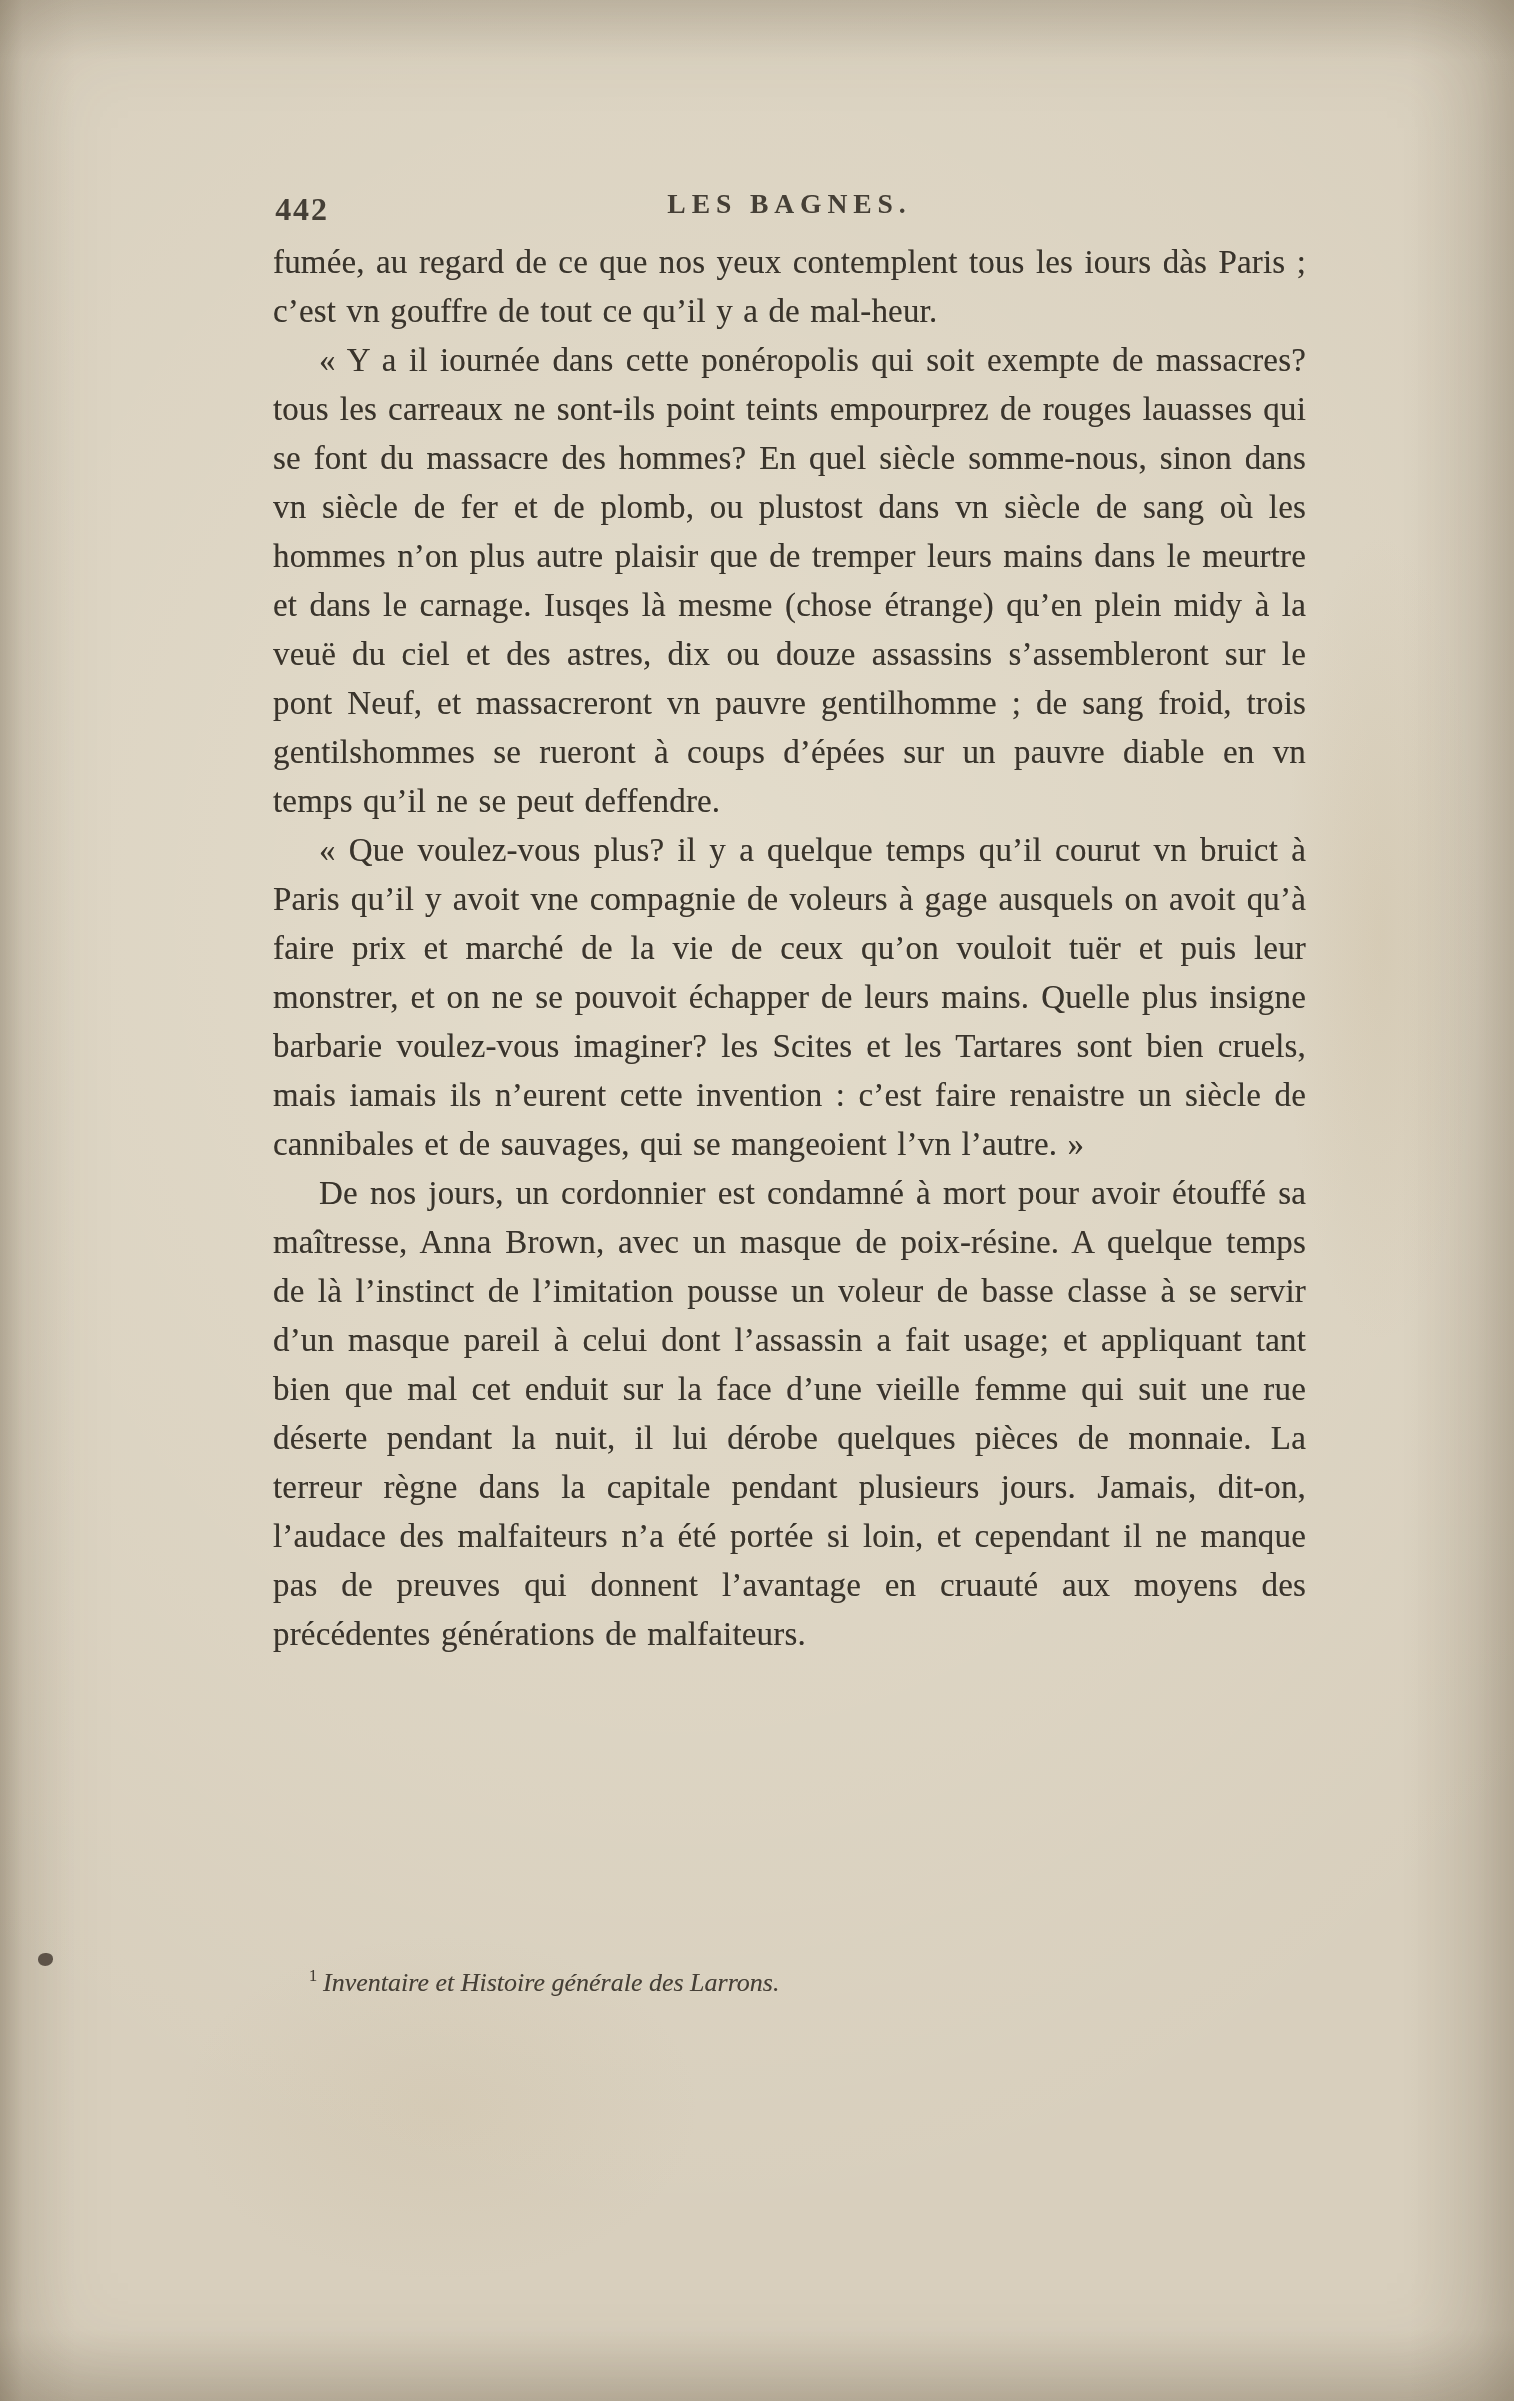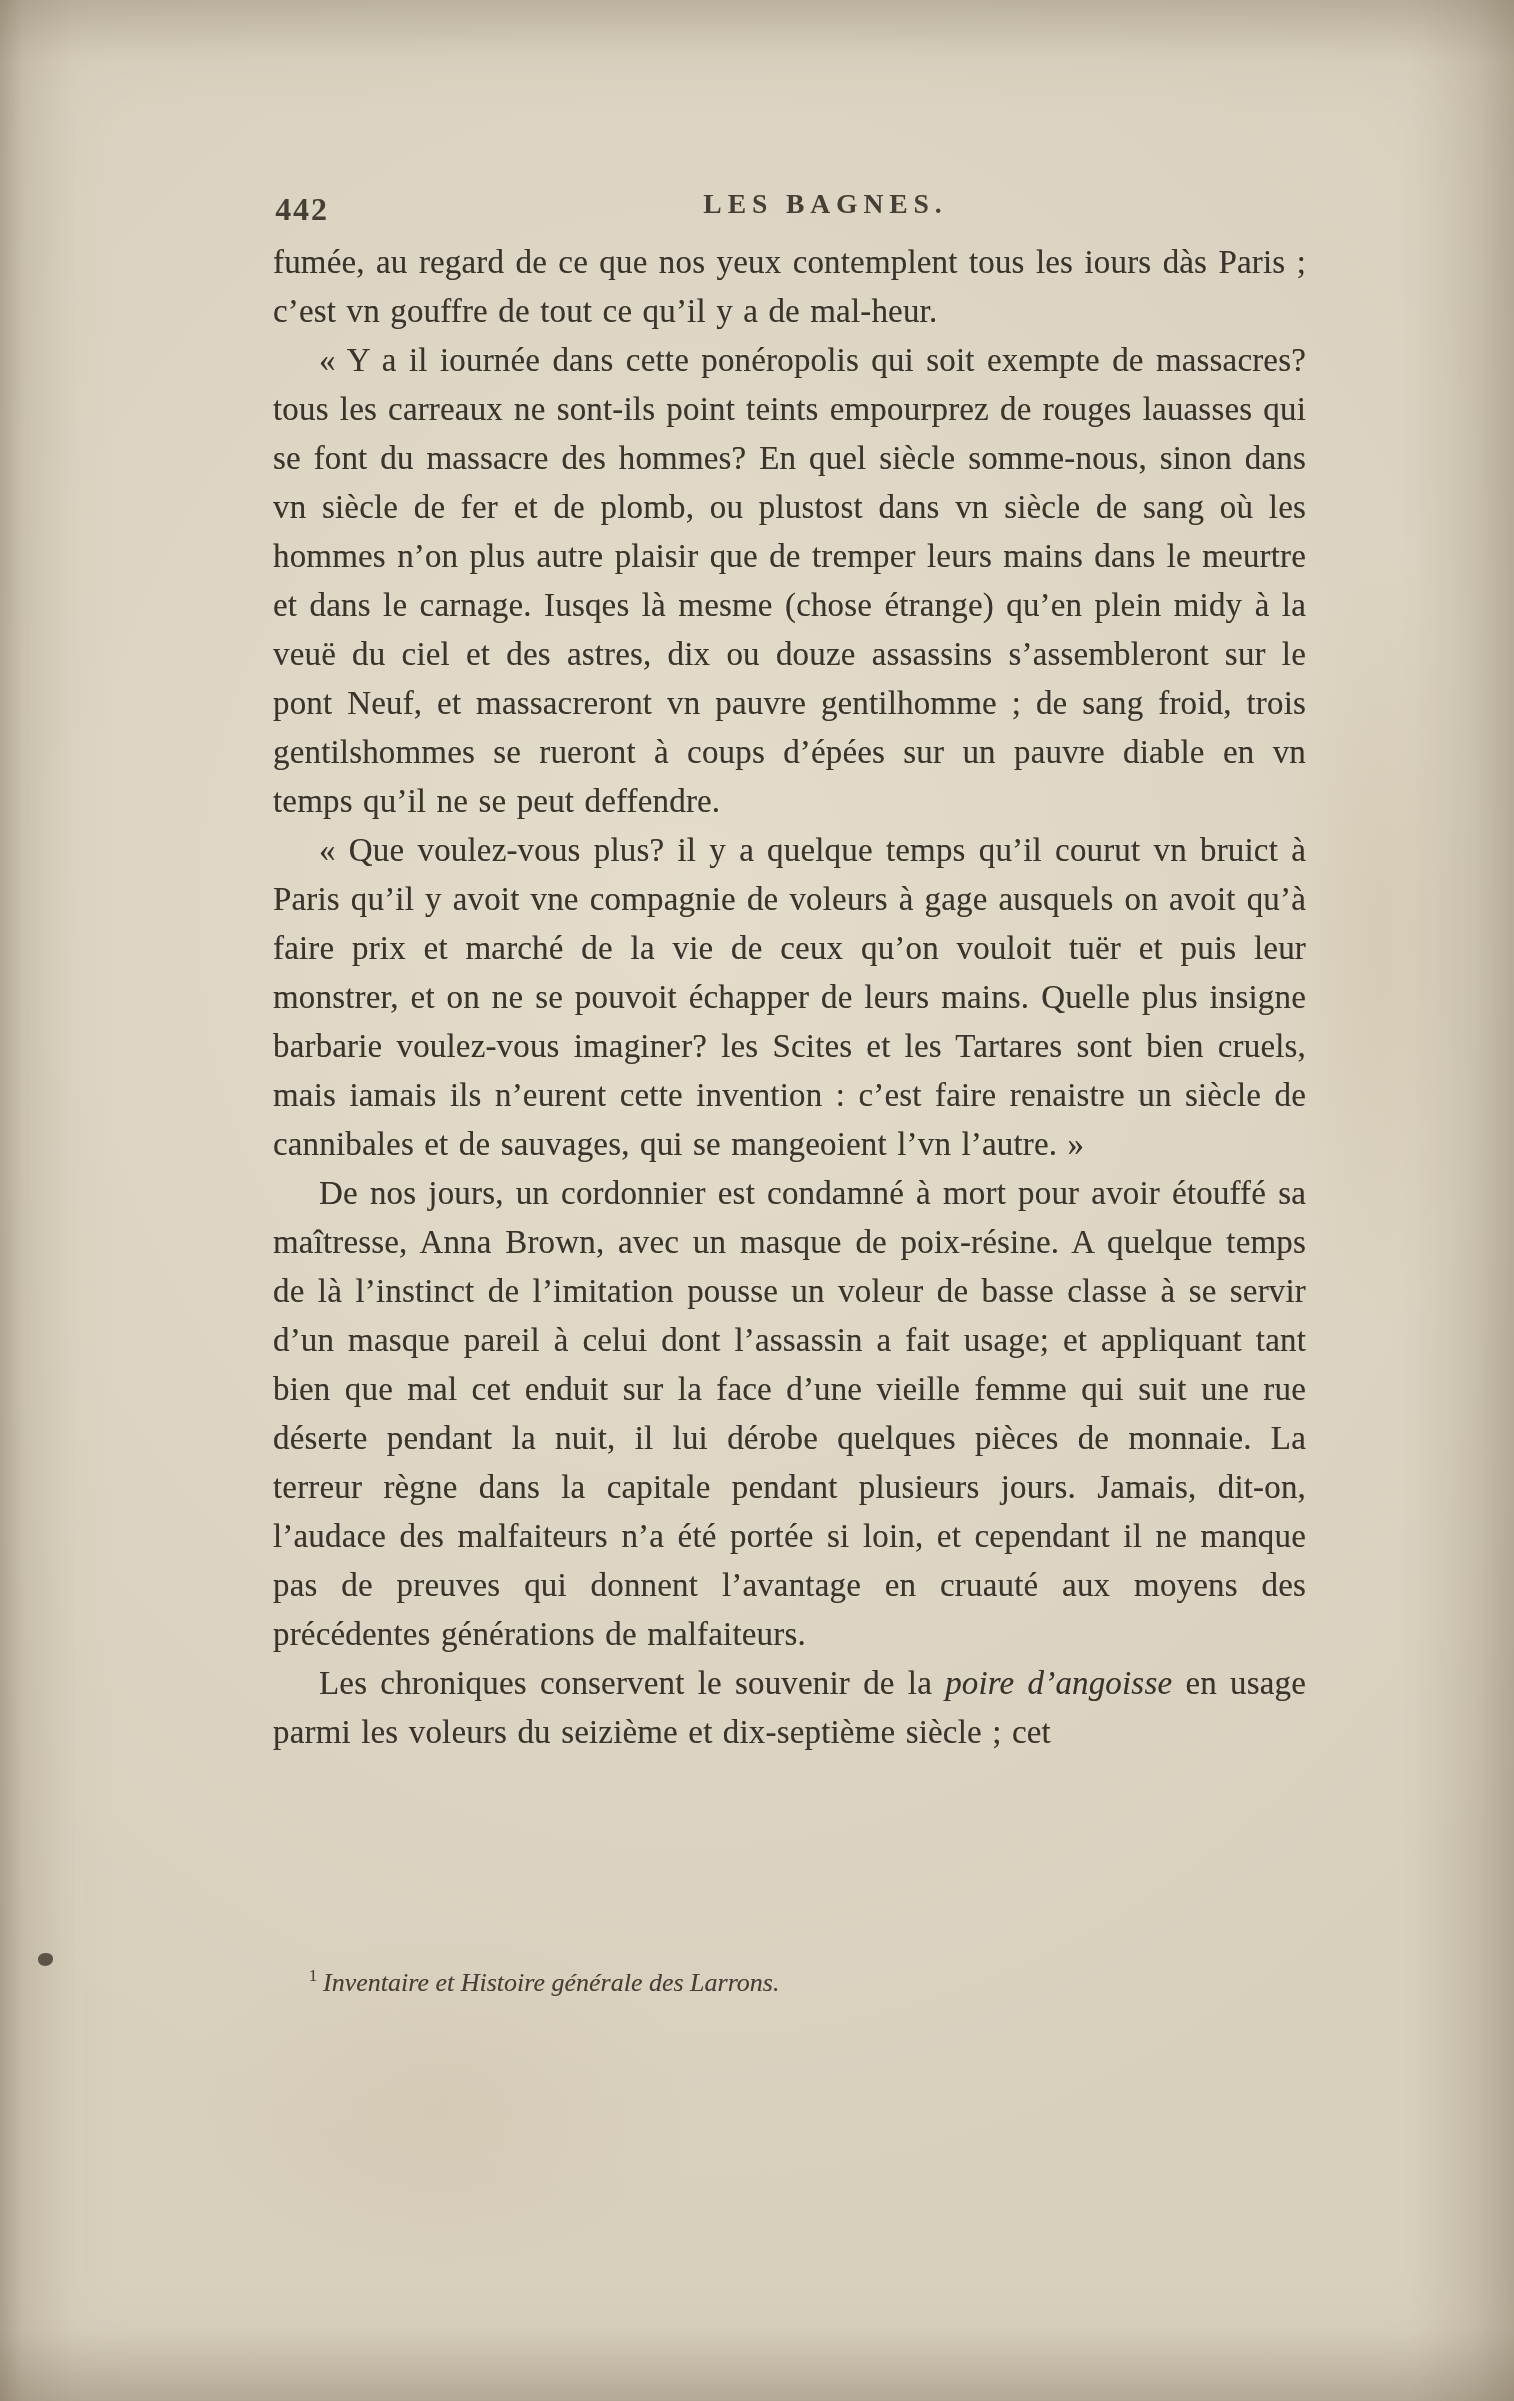--- a/index.html
+++ b/index.html
@@ -70,21 +70,20 @@
   }
   .running-title {
     position: absolute;
     left: 50%;
     transform: translateX(-50%);
     top: 1.2px;
     font-size: 27.6px;
     letter-spacing: 5.9px;
     font-weight: bold;
     white-space: nowrap;
-    margin-left: 36px;
   }
   .text-block {
     position: absolute;
     top: 238px;
     left: 273px;
     right: 209px;
     color: #39342c;
     font-size: 33px;
     line-height: 49px;
     text-align: justify;
@@ -128,20 +127,19 @@
   <header class="page-header">
     <span class="page-number">442</span>
     <span class="running-title">LES BAGNES.</span>
   </header>
 
   <main class="text-block">
     <p class="para no-indent">fumée, au regard de ce que nos yeux contemplent tous les iours dàs Paris ; c’est vn gouffre de tout ce qu’il y a de mal-heur.</p>
     <p class="para">« Y a il iournée dans cette ponéropolis qui soit exempte de massacres? tous les carreaux ne sont-ils point teints empourprez de rouges lauasses qui se font du massacre des hommes? En quel siècle somme-nous, sinon dans vn siècle de fer et de plomb, ou plustost dans vn siècle de sang où les hommes n’on plus autre plaisir que de tremper leurs mains dans le meurtre et dans le carnage. Iusqes là mesme (chose étrange) qu’en plein midy à la veuë du ciel et des astres, dix ou douze assassins s’assembleront sur le pont Neuf, et massacreront vn pauvre gentilhomme ; de sang froid, trois gentilshommes se rueront à coups d’épées sur un pauvre diable en vn temps qu’il ne se peut deffendre.</p>
     <p class="para">« Que voulez-vous plus? il y a quelque temps qu’il courut vn bruict à Paris qu’il y avoit vne compagnie de voleurs à gage ausquels on avoit qu’à faire prix et marché de la vie de ceux qu’on vouloit tuër et puis leur monstrer, et on ne se pouvoit échapper de leurs mains. Quelle plus insigne barbarie voulez-vous imaginer? les Scites et les Tartares sont bien cruels, mais iamais ils n’eurent cette invention : c’est faire renaistre un siècle de cannibales et de sauvages, qui se mangeoient l’vn l’autre. »</p>
     <p class="para">De nos jours, un cordonnier est condamné à mort pour avoir étouffé sa maîtresse, Anna Brown, avec un masque de poix-résine. A quelque temps de là l’instinct de l’imitation pousse un voleur de basse classe à se servir d’un masque pareil à celui dont l’assassin a fait usage; et appliquant tant bien que mal cet enduit sur la face d’une vieille femme qui suit une rue déserte pendant la nuit, il lui dérobe quelques pièces de monnaie. La terreur règne dans la capitale pendant plusieurs jours. Jamais, dit-on, l’audace des malfaiteurs n’a été portée si loin, et cependant il ne manque pas de preuves qui donnent l’avantage en cruauté aux moyens des précédentes générations de malfaiteurs.</p>
-    <p class="para"><span>Les chroniques conservent le souvenir de la </span><em>poire d’angoisse</em><span> en usage parmi les voleurs du seizième et dix-septième siècle ; cet</span></p>
   </main>
 
   <footer class="footnote">
     <sup>1</sup><em>Inventaire et Histoire générale des Larrons.</em>
   </footer>
 </div>
 
 
 </body></html>

